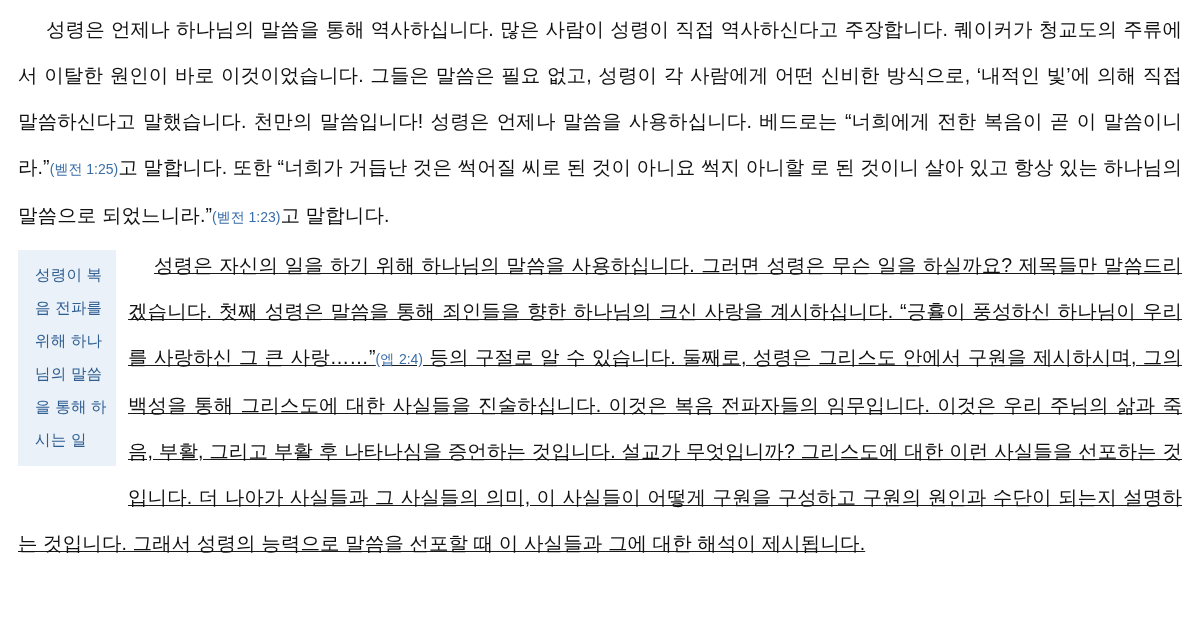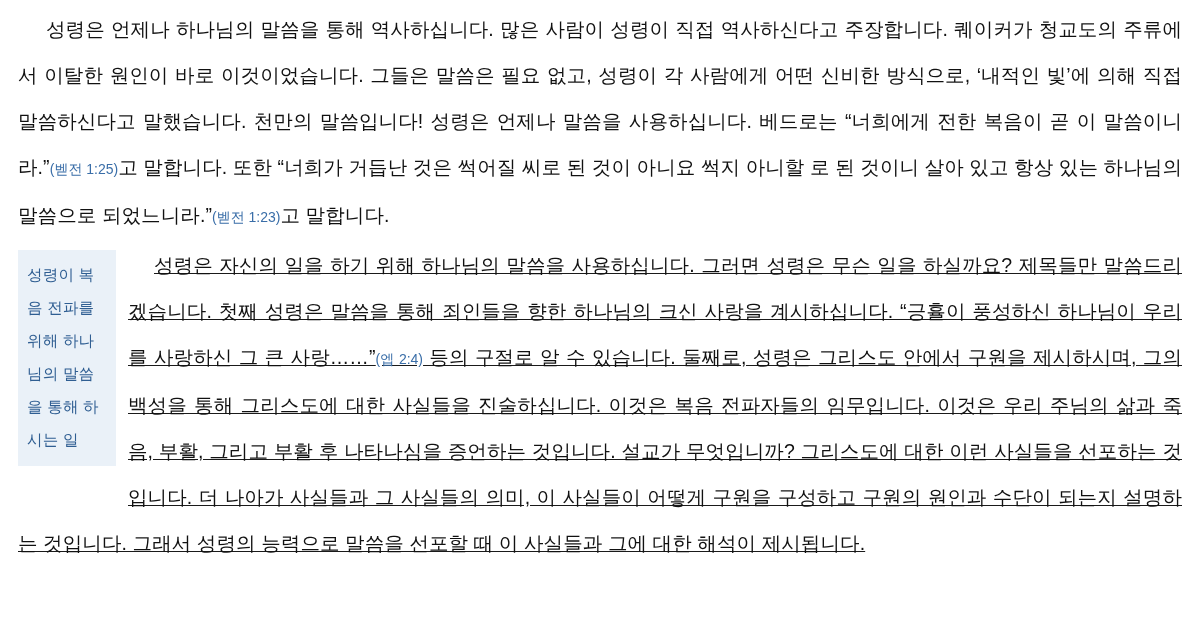--- a/index.html
+++ b/index.html
@@ -45,21 +45,21 @@
   .sidenote {
     position: absolute;
     left: 0;
     top: 8px;
     width: 98px;
     box-sizing: border-box;
     background: #eaf1f8;
     color: #2f5e92;
     font-size: 15.5px;
     line-height: 33px;
-    padding: 8px 9px 10px 9px;
+    padding: 8px 9px 10px 17px;
     text-align: left;
     letter-spacing: 0.2px;
   }
   .flowwrap {
     position: relative;
     text-decoration: underline;
   }
   .spacer-float {
     float: left;
     width: 110px;

